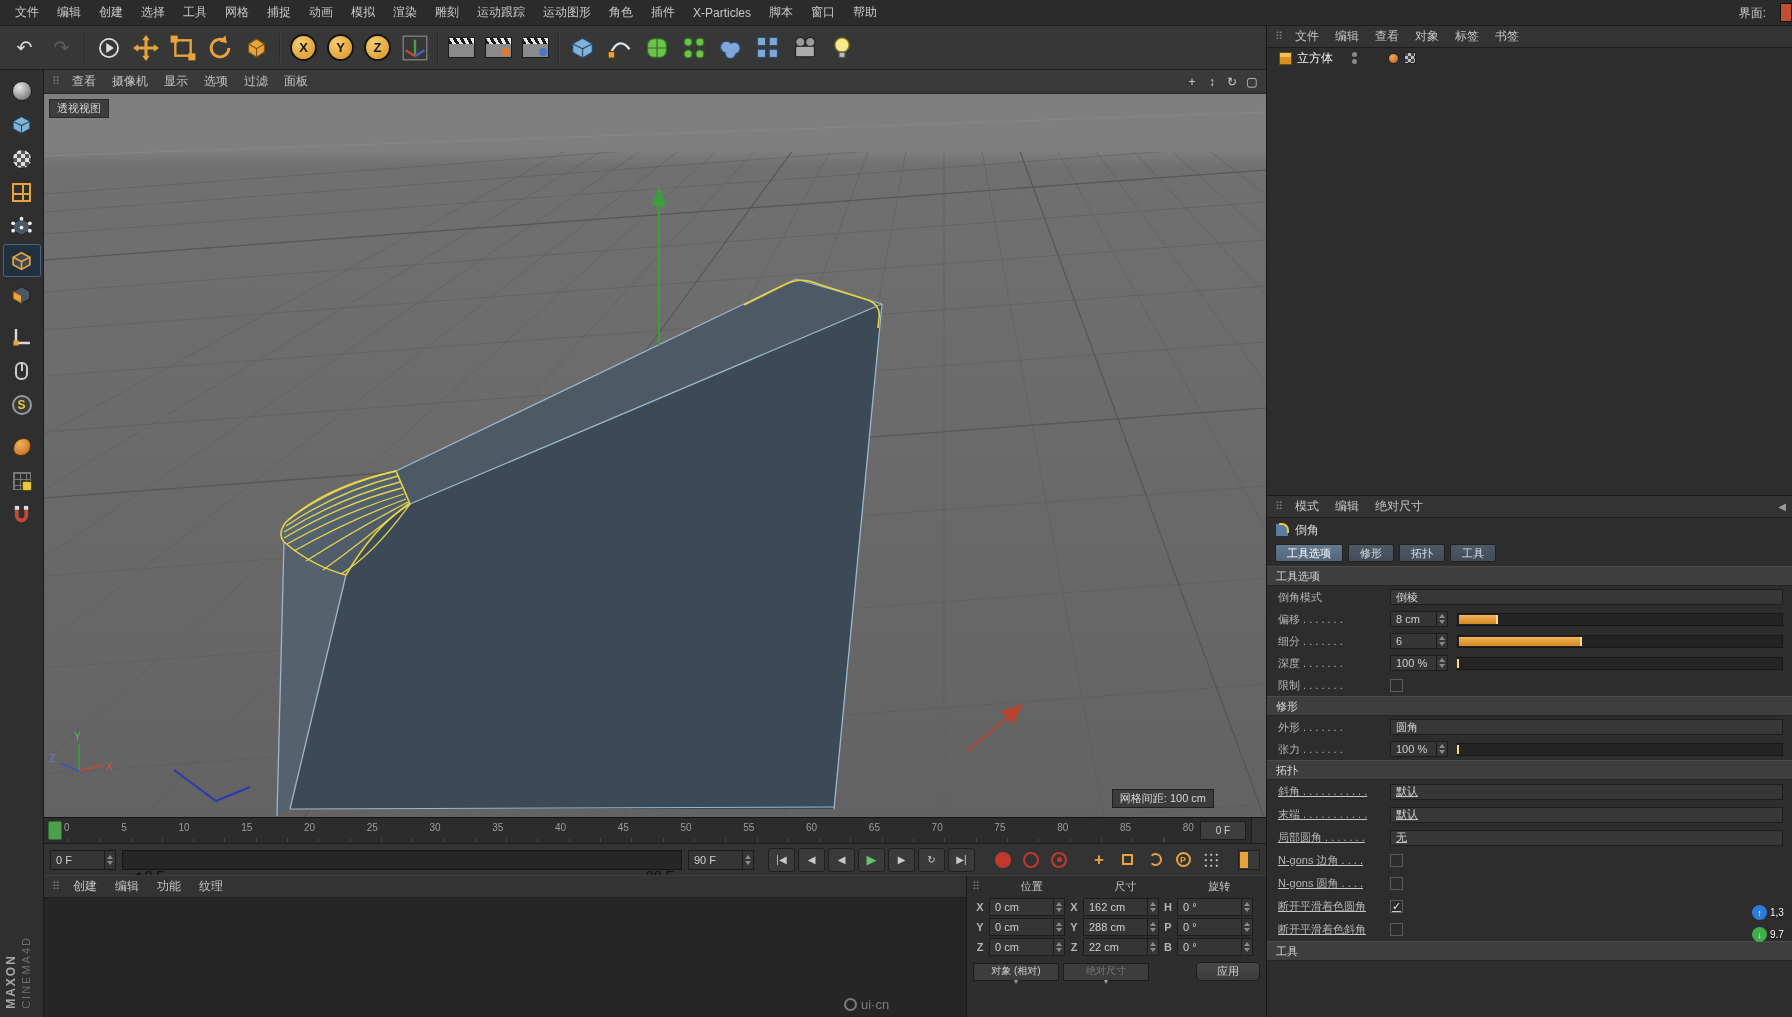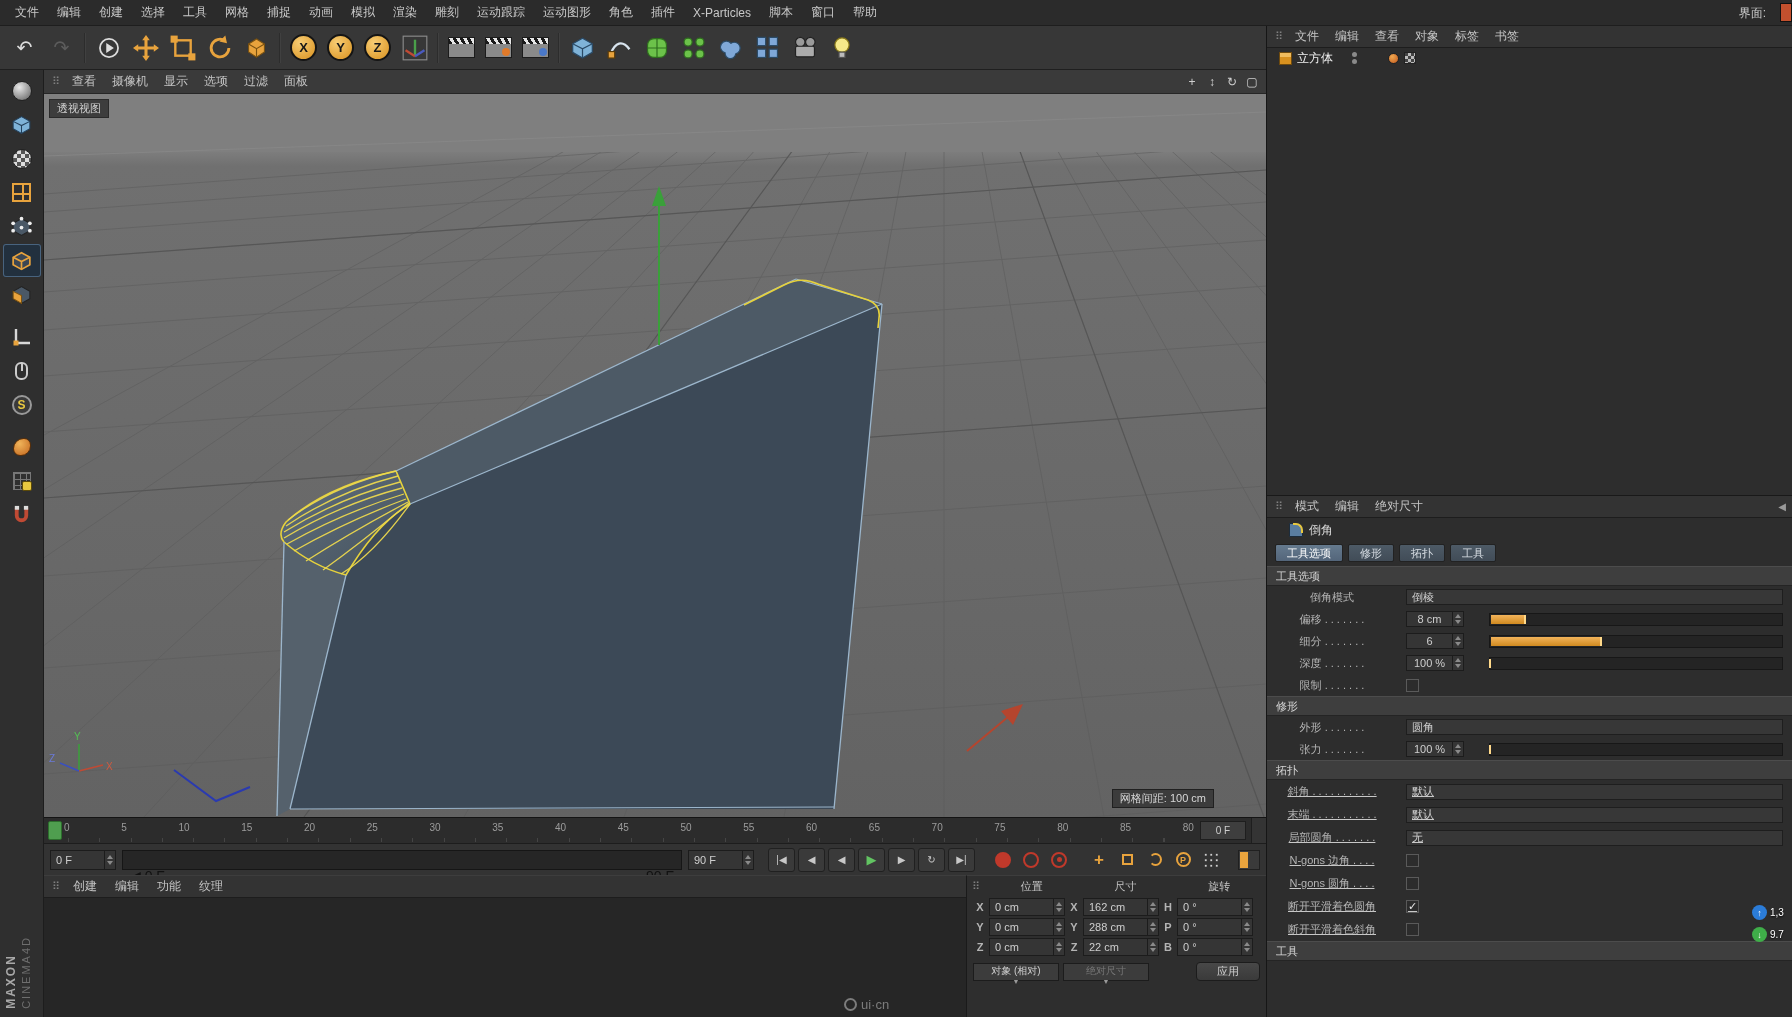--- a/index.html
+++ b/index.html
@@ -137,30 +137,30 @@
   .cube-ico::before { content:""; position:absolute; left:0; right:0; top:0; height:4px; background:#f0bc5e; }
   .objrow .oname { color:#f0f0f0; }
   .visdots { display:flex; flex-direction:column; gap:2px; margin-left:14px; }
   .visdots i { width:5px; height:5px; border-radius:50%; background:#8a8a8a; }
   .tag-dot { width:11px; height:11px; border-radius:50%; background:radial-gradient(circle at 35% 30%, #f0a850, #c25a1e); border:1px solid #222; margin-left:26px; }
   .tag-checker { width:12px; height:12px; border:1px solid #222;
     background-image:linear-gradient(45deg,#bbb 25%,transparent 25%,transparent 75%,#bbb 75%),linear-gradient(45deg,#bbb 25%,#444 25%,#444 75%,#bbb 75%);
     background-size:6px 6px; background-position:0 0,3px 3px; }
   
   #am { font-size:11px; }
-  #am-title { height:24px; display:flex; align-items:center; gap:6px; padding-left:22px; color:#dcdcdc; font-size:12px; }
+  #am-title { height:24px; display:flex; align-items:center; gap:6px; padding-left:8px; color:#dcdcdc; font-size:12px; }
   .bevel-ico { width:14px; height:14px; background:#5a7da0; border:1px solid #1c2c3c; border-top-right-radius:7px; position:relative; }
   .bevel-ico::before { content:""; position:absolute; right:-1px; top:-1px; width:8px; height:8px; border-top:2px solid #e8c840; border-right:2px solid #e8c840; border-top-right-radius:7px; }
   #am-tabs { display:flex; gap:5px; padding:2px 0 4px 8px; }
   #am-tabs span { height:18px; padding:0 11px; display:flex; align-items:center; border-radius:2px;
     background:linear-gradient(#4d5a66,#414c57); border:1px solid #222; color:#d8dee4; }
   #am-tabs span.active { background:linear-gradient(#657a8e,#53657a); color:#fff; }
   .asec { height:20px; background:#3e3e3e; border-top:1px solid #4c4c4c; border-bottom:1px solid #242424;
     display:flex; align-items:center; padding-left:9px; color:#d6d6d6; }
-  .arow { height:22px; display:flex; align-items:center; padding:0 9px 0 11px; gap:20px;text-align:center; }
+  .arow { height:22px; display:flex; align-items:center; padding:0 9px 0 11px; gap:4px; }
   .arow.tall { height:23px;text-decoration:underline; }
   .albl { width:108px; color:#b4b4b4; white-space:nowrap; overflow:hidden; flex-shrink:0; }
   .drop { flex:1; height:16px; background:#373737; border:1px solid #1e1e1e; display:flex; align-items:center; padding:0 5px; color:#d0d0d0; }
   .arow .field { width:58px; height:16px; flex-shrink:0; font-size:11px; }
   .slider { flex:1; height:13px; background:#242424; border:1px solid #171717; position:relative; margin-left:5px; }
   .slider .fill { position:absolute; left:1px; top:1px; bottom:1px; background:linear-gradient(#f2b35a,#d08a20); }
   .slider .fill::after { content:""; position:absolute; right:0; top:0; bottom:0; width:2px; background:#ffd98a; }
   .cb { width:13px; height:13px; background:#2c2c2c; border:1px solid #5a5a5a; display:flex; align-items:center; justify-content:center; }
   .cb.checked::after { content:"✓"; color:#e8e8e8; font-size:11px; line-height:1; }
   .collapse-arrow { margin-left:auto; margin-right:6px; color:#9a9a9a; font-size:10px; }

